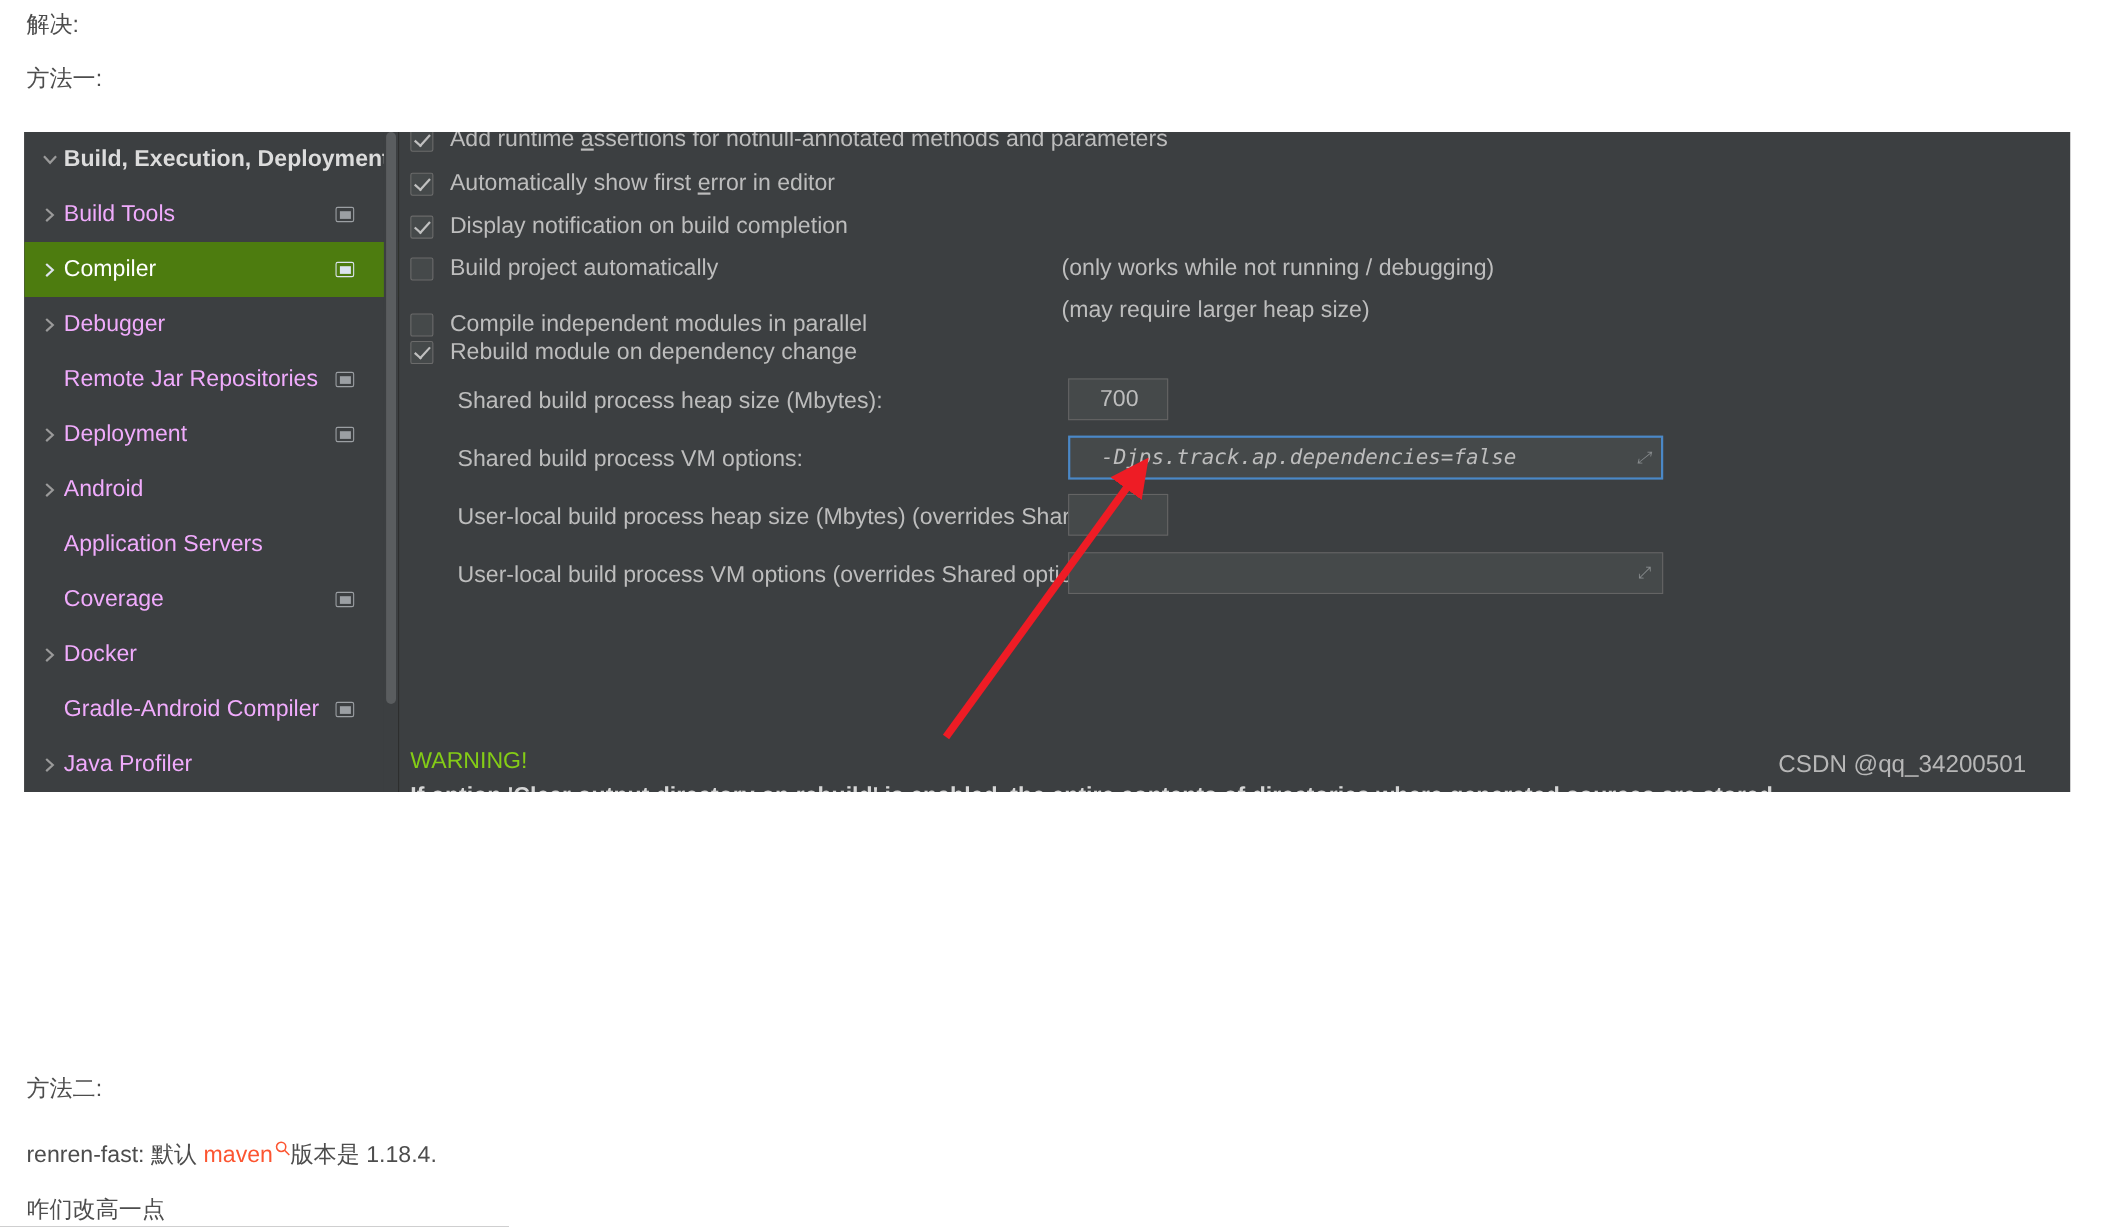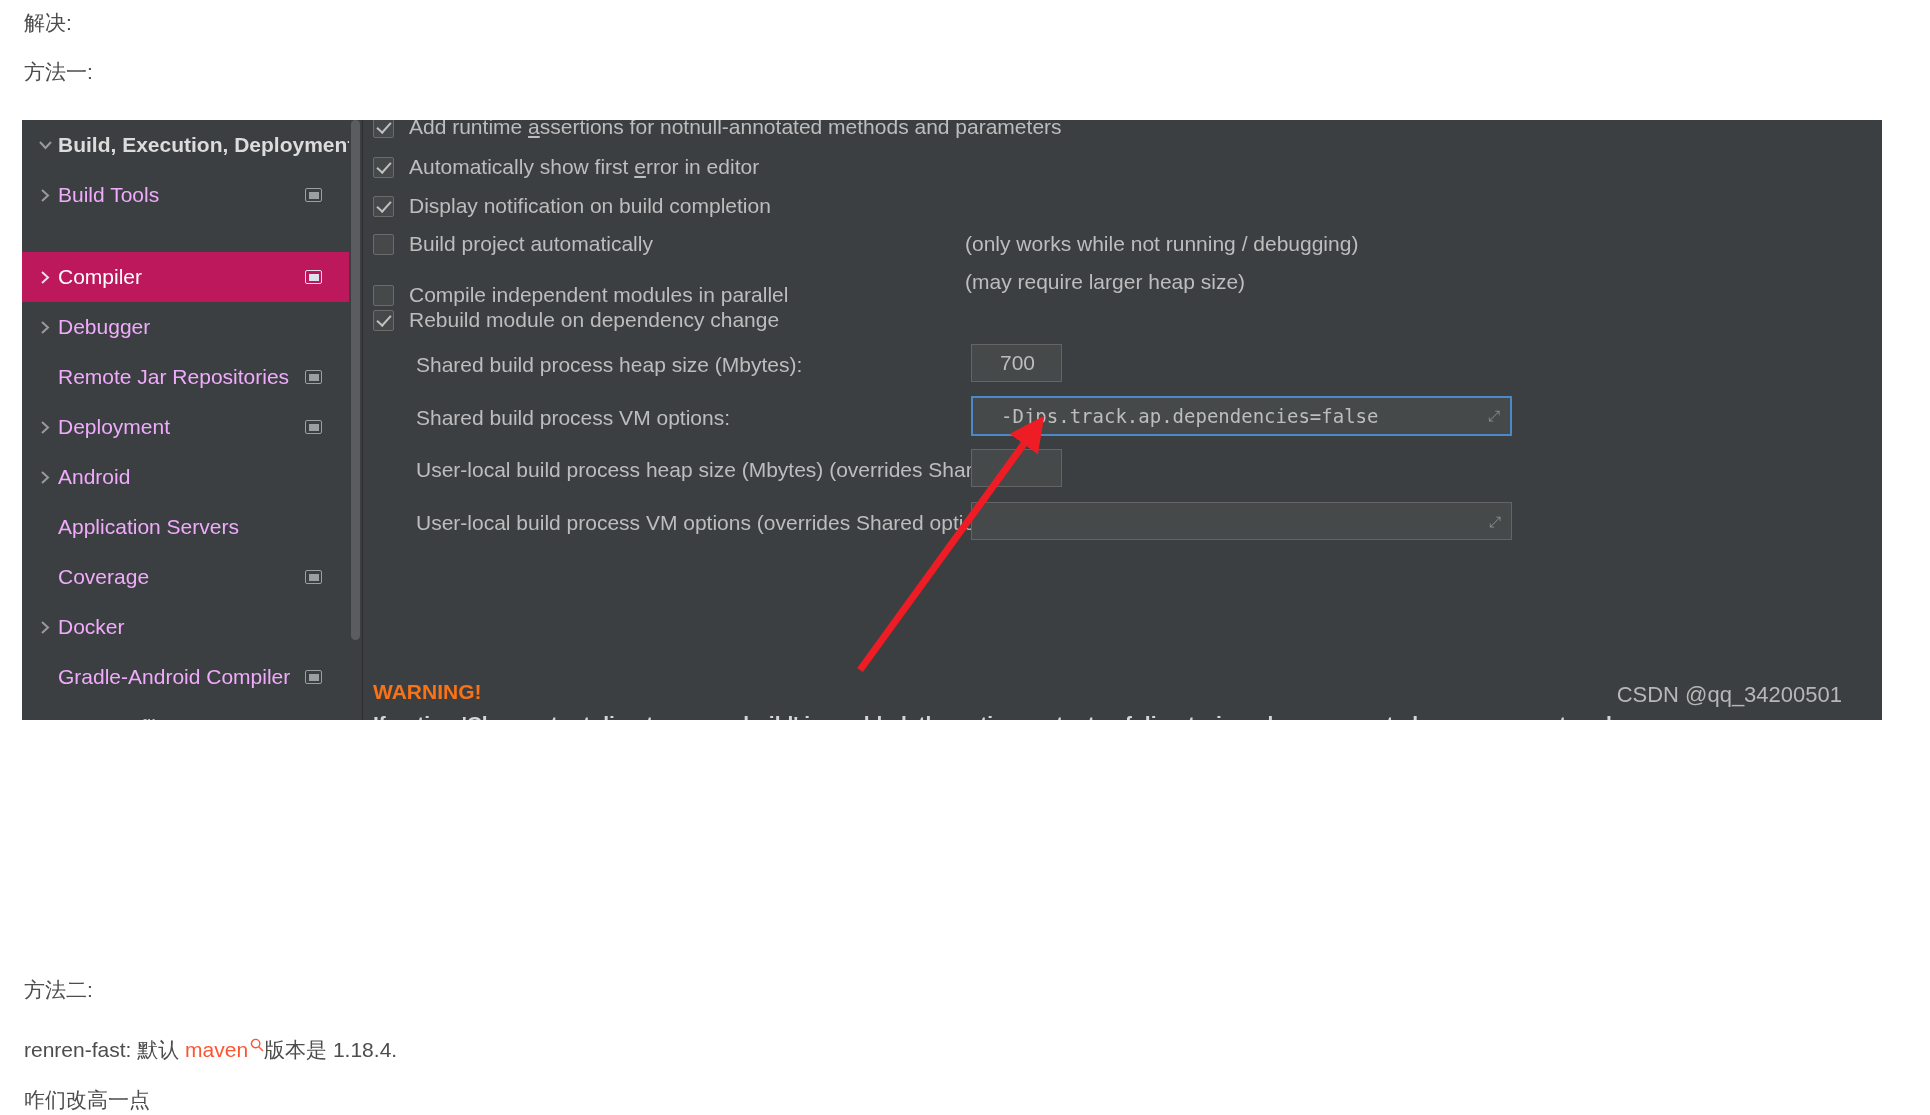--- a/index.html
+++ b/index.html
@@ -72,23 +72,22 @@
     font-size: 21px;
     white-space: nowrap;
     padding-left: 10px;
     box-sizing: border-box;
   }
   .sb-item.root {
     font-weight: bold;
     color: #dcdcdc;
   }
   .sb-item.selected {
-    background: #be185d;
+    background: #4d7c0f;
     color: #ffffff;
-    margin-top: 32px;
   }
   .sb-arrow {
     width: 26px;
     min-width: 26px;
     display: flex;
     justify-content: center;
     align-items: center;
     color: #9a9a9a;
     font-size: 17px;
   }
@@ -239,23 +238,23 @@
     display: flex;
     align-items: center;
     justify-content: center;
     box-sizing: border-box;
   }
 
   #warning-title {
     position: absolute;
     left: 10px;
     top: 560px;
-    color: #f97316;
-    font-size: 21px;
-    font-weight: bold;
+    color: #84cc16;
+    font-size: 21px;
+    font-weight: normal;
     white-space: nowrap;
   }
   #warning-body {
     position: absolute;
     left: 10px;
     top: 592px;
     color: #d6d6d6;
     font-size: 21px;
     font-weight: bold;
     white-space: nowrap;
@@ -424,21 +423,21 @@
       <div class="chk-label">
         <span class="checkbox checked"></span>
         <span>Rebuild module on dependency change</span>
       </div>
     </div>
 
     <div class="field-label" style="left:10px; top:233px;">Shared build process heap size (Mbytes):</div>
     <div class="text-input" style="left:608px; top:224px; width:91px; height:38px;">700</div>
 
     <div class="field-label" style="left:10px; top:286px;">Shared build process VM options:</div>
-    <div class="text-input mono focused" style="left:608px; top:276px; width:541px; height:40px;">
+    <div class="text-input mono focused" style="left:608px; top:276px; width:541px; height:40px;font-style:italic;">
       <span>-Djps.track.ap.dependencies=false</span>
       <span class="expand-icon">⤢</span>
     </div>
 
     <div class="field-label" style="left:10px; top:338px;">User-local build process heap size (Mbytes) (overrides Shared size):</div>
     <div class="text-input" style="left:608px; top:329px; width:91px; height:38px;"></div>
 
     <div class="field-label" style="left:10px; top:391px;">User-local build process VM options (overrides Shared options):</div>
     <div class="text-input" style="left:608px; top:382px; width:541px; height:38px;">
       <span></span>

